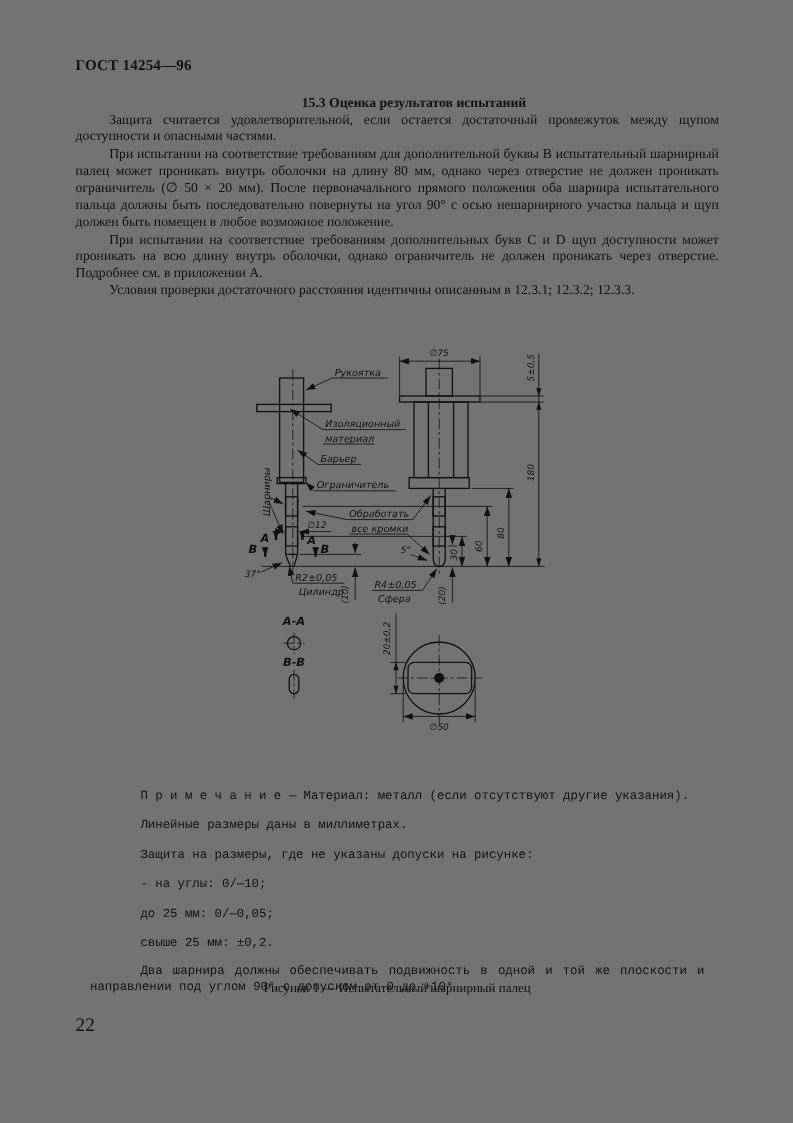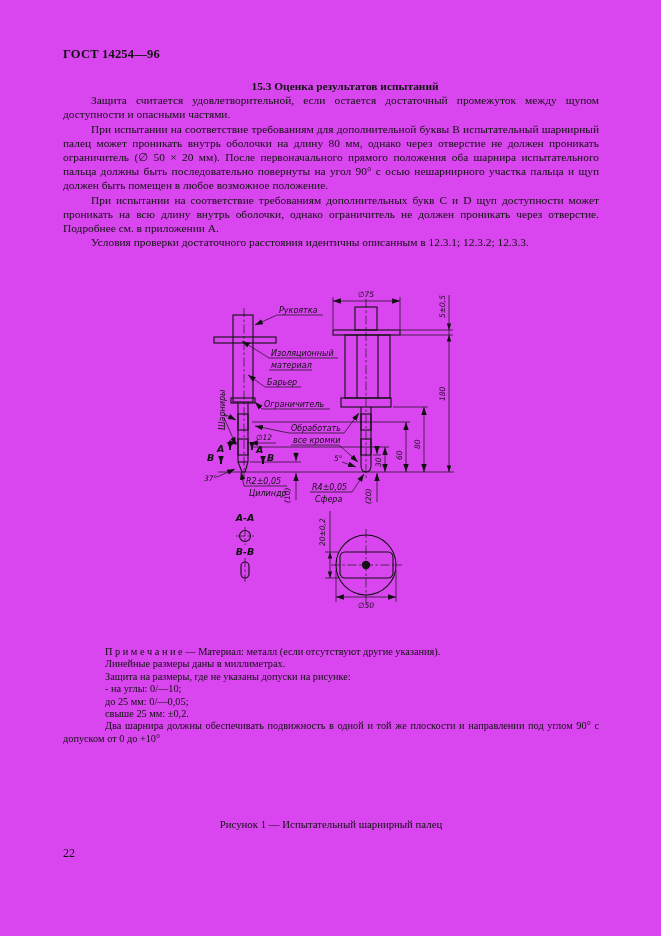--- a/index.html
+++ b/index.html
@@ -1,28 +1,28 @@
 <!DOCTYPE html>
 <html><head>
 <meta charset="utf-8">
 <style>
   html,body{margin:0;padding:0;background:#e8e8e8;}
   .page{
-    position:relative;width:661px;height:936px;background:#d946ef;
+    position:relative;width:661px;height:936px;background:#737373;
     font-family:"Liberation Serif", serif;color:#111;overflow:hidden;
     margin:0 auto;
   }
   .hdr{position:absolute;left:63px;top:47px;font-size:12.5px;font-weight:bold;letter-spacing:.2px;}
   .bodytxt{position:absolute;left:63px;top:79px;width:536px;font-size:11.4px;line-height:14.2px;text-align:justify;}
   .bodytxt p{margin:0;text-indent:28px;}
   .bodytxt p.h{font-weight:bold;text-align:center;}
   .note{position:absolute;left:63px;top:646px;width:536px;font-size:10.3px;line-height:12.4px;}
-  .note p{margin:0;text-indent:42px;text-align:justify;}
+  .note p{margin:12px;text-indent:42px;text-align:justify;font-family:Liberation Mono, monospace;}
   .cap{position:absolute;left:63px;top:818px;width:536px;text-align:center;font-size:10.8px;}
-  .pgnum{position:absolute;left:63px;top:846px;font-size:12px;}
+  .pgnum{position:absolute;left:63px;top:846px;font-size:16px;}
   svg.fig{position:absolute;left:190px;top:283px;}
   svg.fig line, svg.fig path, svg.fig rect, svg.fig circle, svg.fig polyline{vector-effect:none;}
   .ol{stroke:#111;stroke-width:1.1;fill:none;}
   .thin{stroke:#111;stroke-width:.7;fill:none;}
   .cl{stroke:#111;stroke-width:.65;fill:none;stroke-dasharray:9 2.5 2.5 2.5;}
   .lbl{font:italic 8px "DejaVu Sans", sans-serif;fill:#111;}
   .dim{font:italic 7.5px "DejaVu Sans", sans-serif;fill:#111;}
   .sec{font:italic bold 9.5px "DejaVu Sans", sans-serif;fill:#111;}
   .ah{fill:#111;stroke:none;}
 </style>

